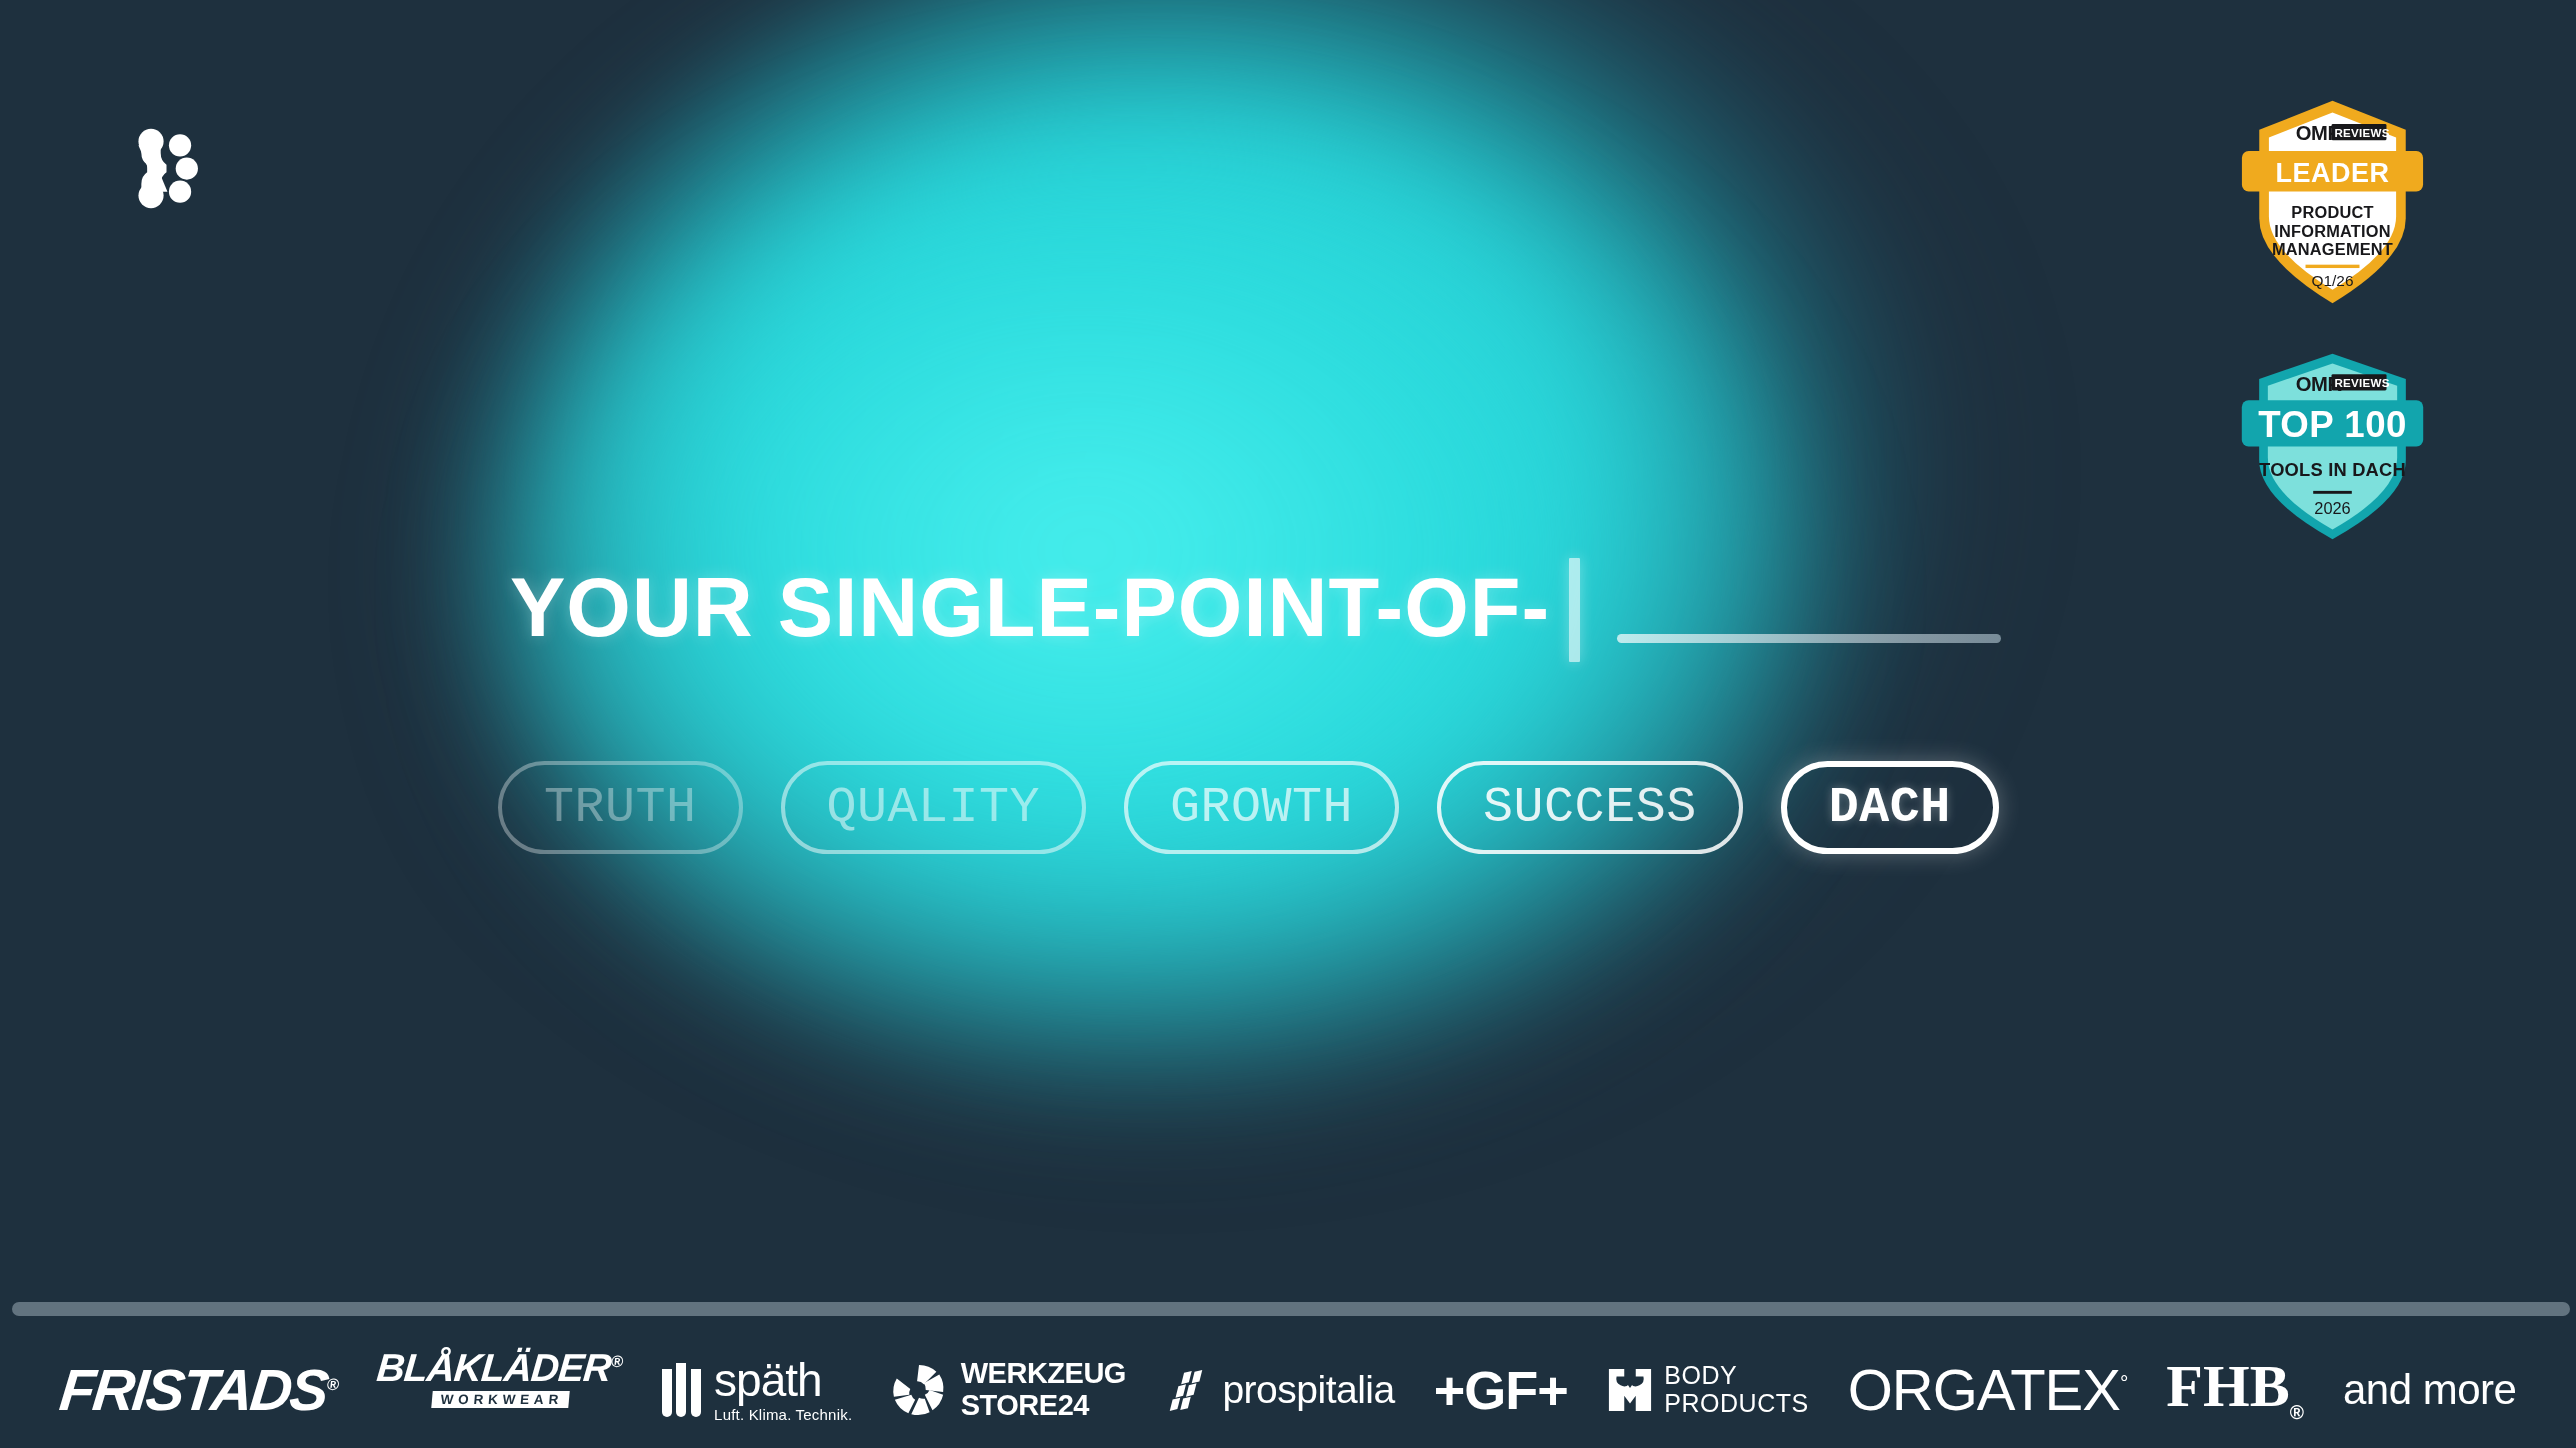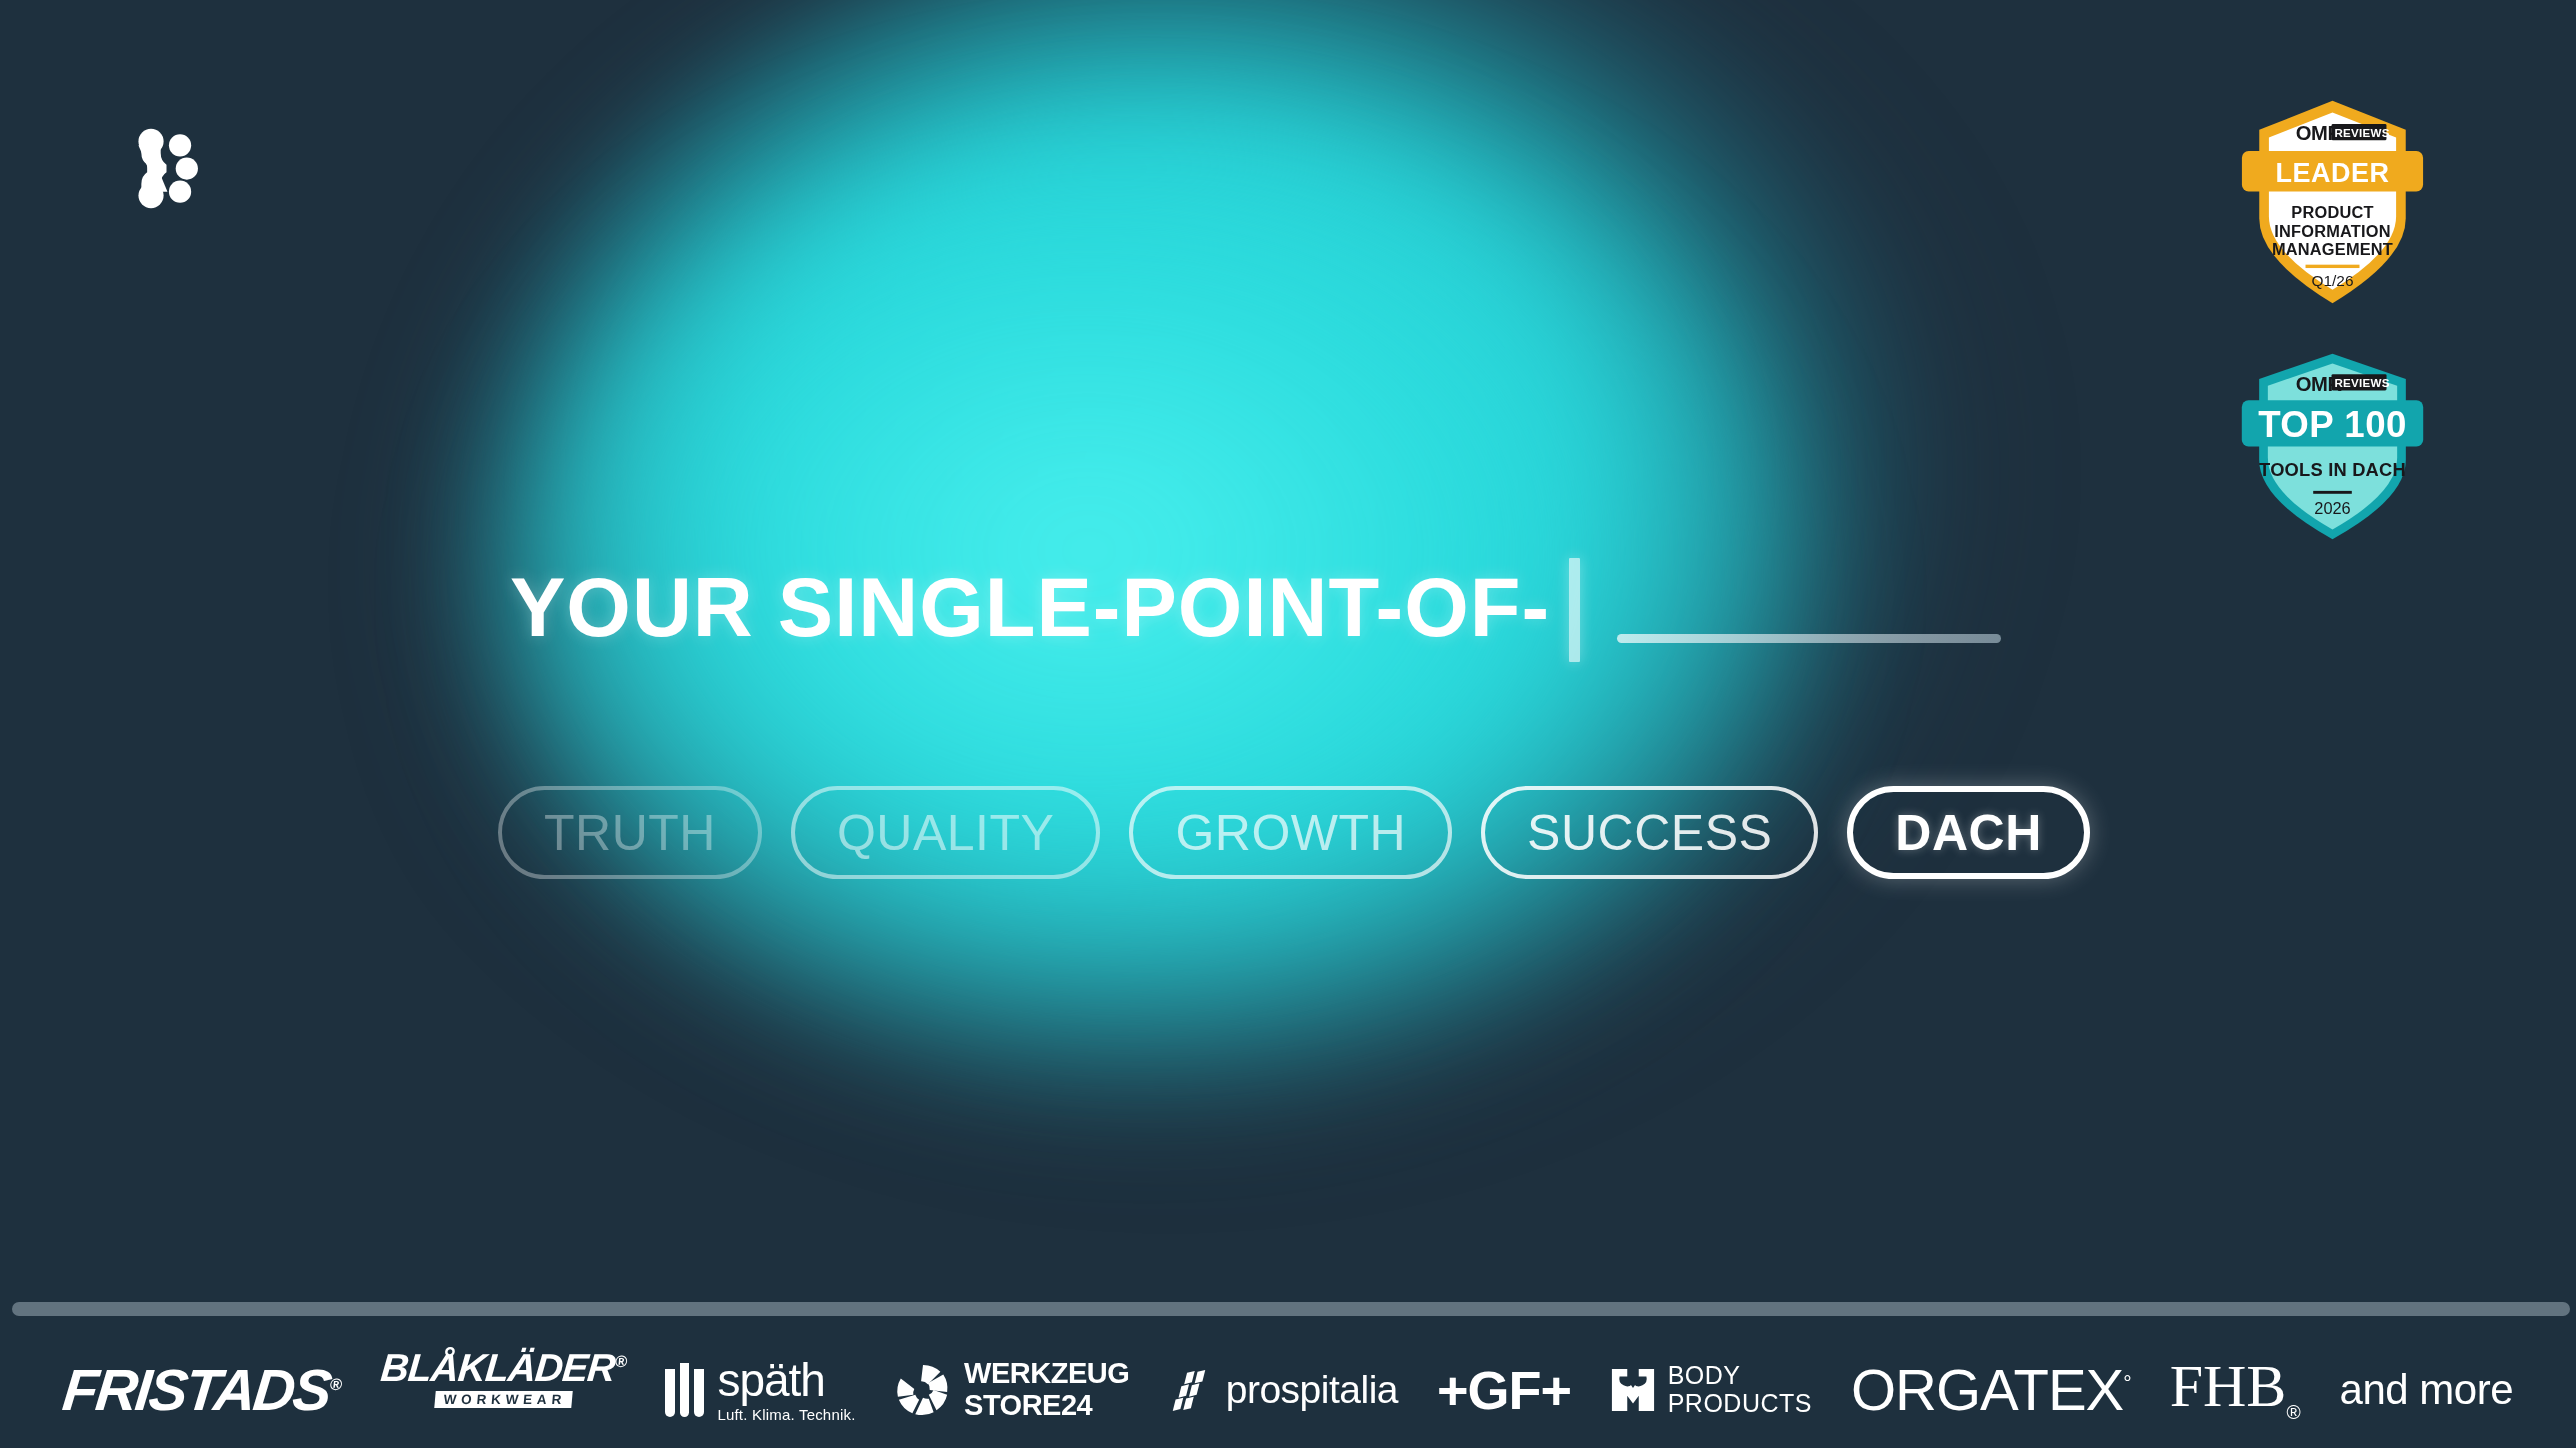--- a/index.html
+++ b/index.html
@@ -87,23 +87,24 @@
   }
   .blank-line{
     width:384px; height:8.7px;
     background:linear-gradient(90deg, rgba(255,255,255,.70) 0%, rgba(215,228,234,.62) 55%, rgba(150,170,182,.75) 100%);
     border-radius:4.8px;
     margin-left:37px; margin-bottom:5.8px;
   }
 
   
   #pills{
-    position:absolute; left:498px; top:786px;
-    display:flex; align-items:center; gap:29px;
-    z-index:6;
+    position:absolute; left:498px; top:761px;
+    display:flex; align-items:center; gap:38px;
+    z-index:6;
+    font-family:Liberation Mono, monospace;
   }
   .pill{
     height:93px;
     padding:0 42px;
     display:flex; align-items:center; justify-content:center;
     border-radius:965px;
     color:#fff;
     font-size:50px;
     letter-spacing:0.5px;
     line-height:1;
@@ -205,21 +206,21 @@
   .body-icon{ width:46px; height:46px; }
   .b-body .txt{ display:flex; flex-direction:column; line-height:1; }
   .b-body .txt span{ font-size:25px; font-weight:500; letter-spacing:0.5px; }
   .b-body .txt span:last-child{ margin-top:2.9px; }
 
   .b-orgatex{ font-size:58px; font-weight:500; letter-spacing:-1px; line-height:1; }
   .b-orgatex .deg{ font-size:21px; vertical-align:super; }
 
   .b-fhb{
     font-family:"Liberation Serif", serif;
-    font-size:60px; font-weight:normal; letter-spacing:0; line-height:1;
+    font-size:60px; font-weight:bold; letter-spacing:0; line-height:1;
   }
   .b-fhb .reg{ font-family:"Liberation Sans",sans-serif; font-size:19.3px; vertical-align:sub; }
 
   .b-more{ font-size:42px; font-weight:400; letter-spacing:-0.5px; line-height:1; }
 </style>
 </head>
 <body>
 
 <div id="stage">
 

